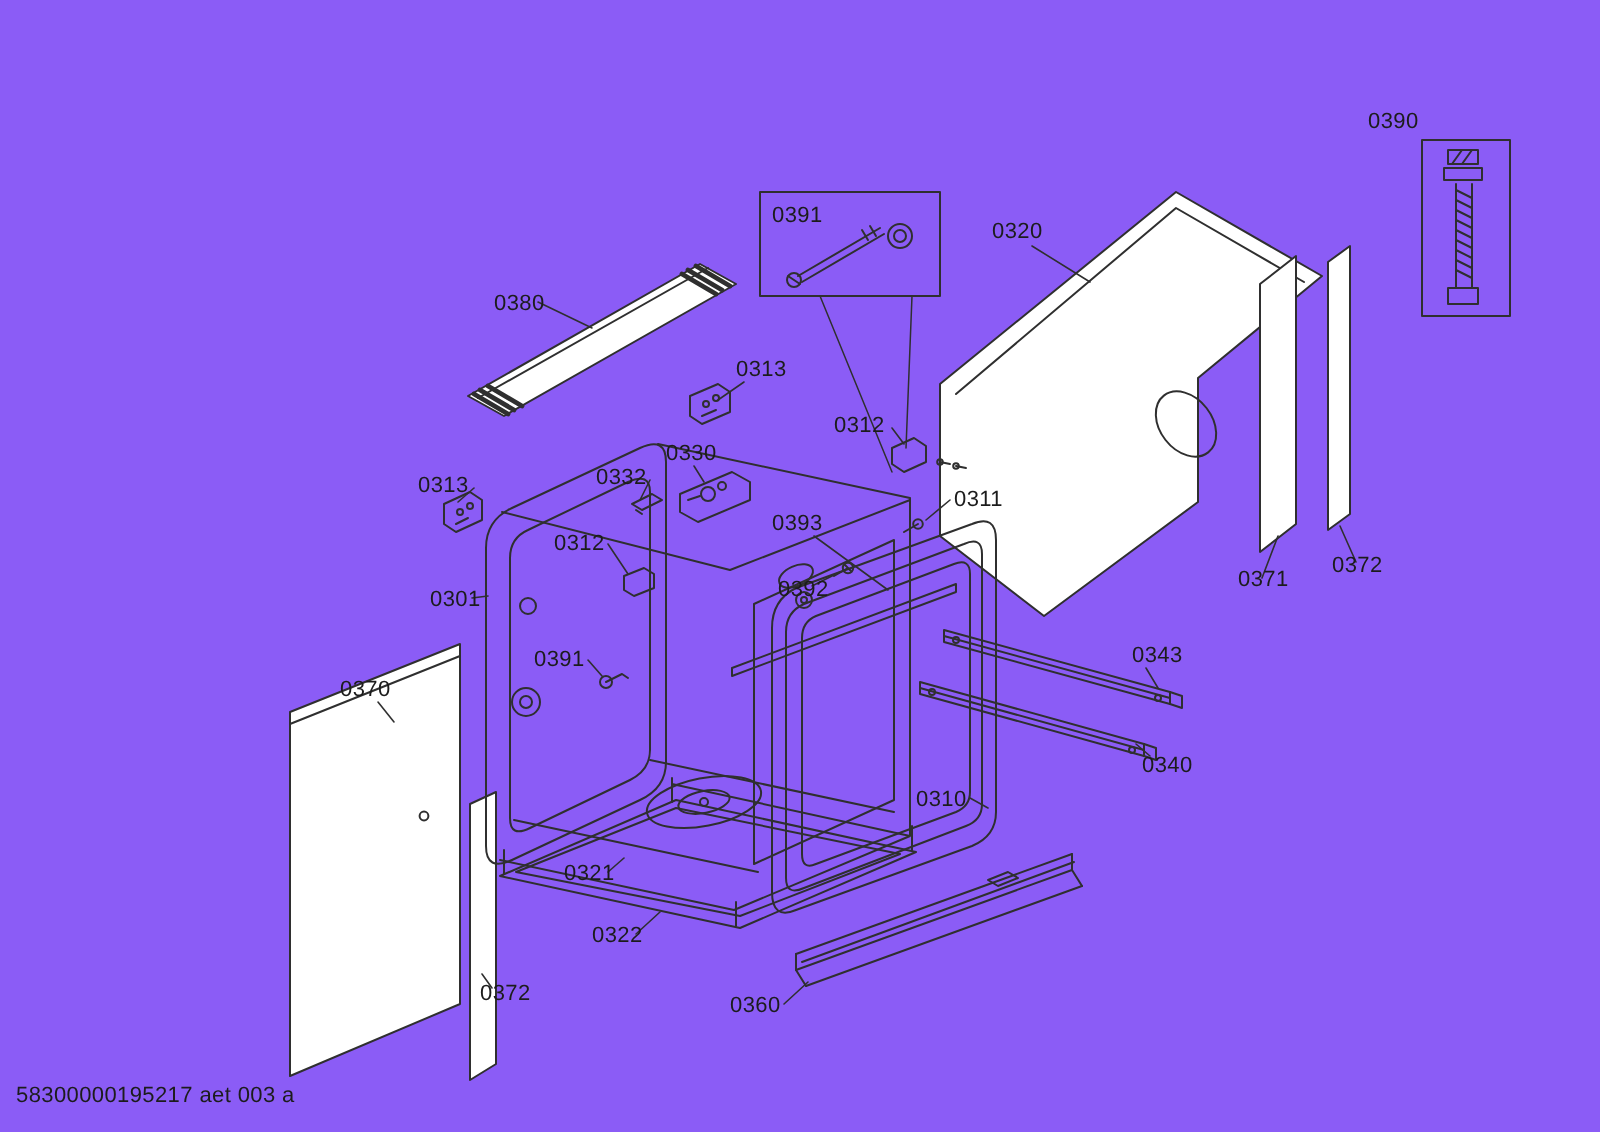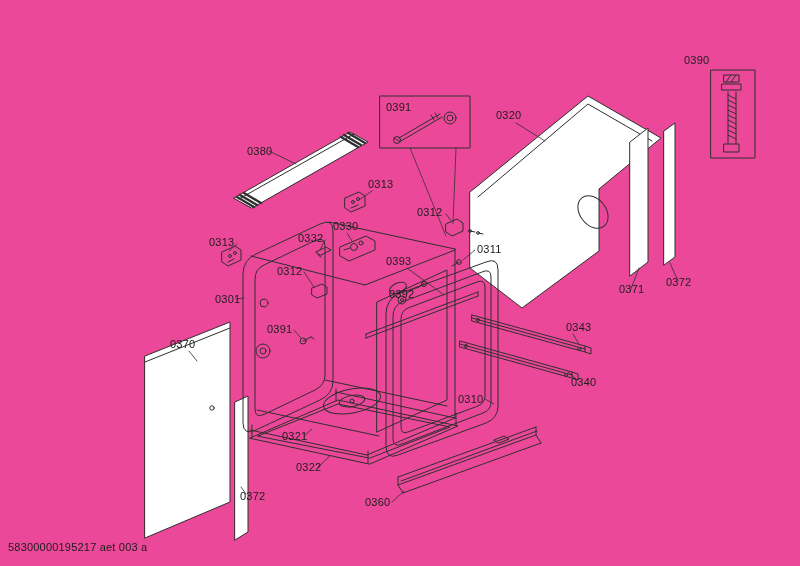--- a/index.html
+++ b/index.html
@@ -1,16 +1,16 @@
 <!DOCTYPE html>
 <html><head>
 <meta charset="utf-8">
 <style>
   html,body{margin:0;padding:0;background:#ffffff;}
-  .stage{position:relative;width:800px;height:566px;background:#ec4899;overflow:hidden;}
+  .stage{position:relative;width:800px;height:566px;background:#8b5cf6;overflow:hidden;}
   svg{position:absolute;left:0;top:0;}
   svg text{font-family:"Liberation Sans","DejaVu Sans",sans-serif;font-size:11px;fill:#1c1c1c;letter-spacing:.2px;}
   .footer-text{font-size:11px;}
 </style>
 </head>
 <body>
 
 <div class="stage">
 <svg width="800" height="566" viewBox="0 0 800 566">
 

